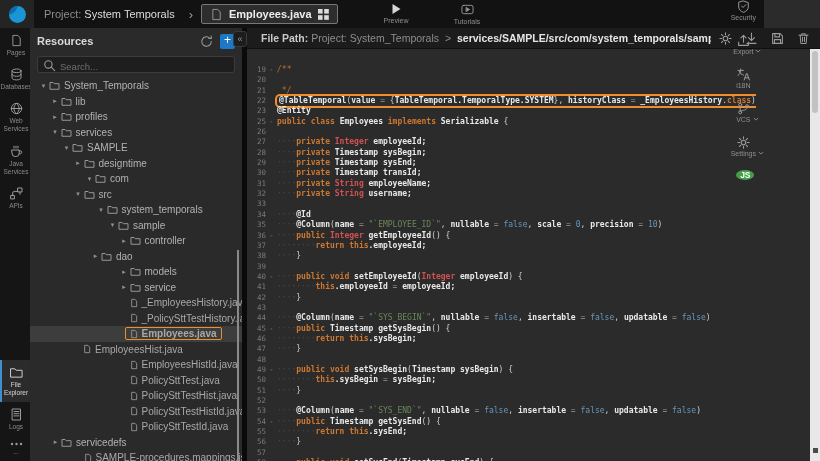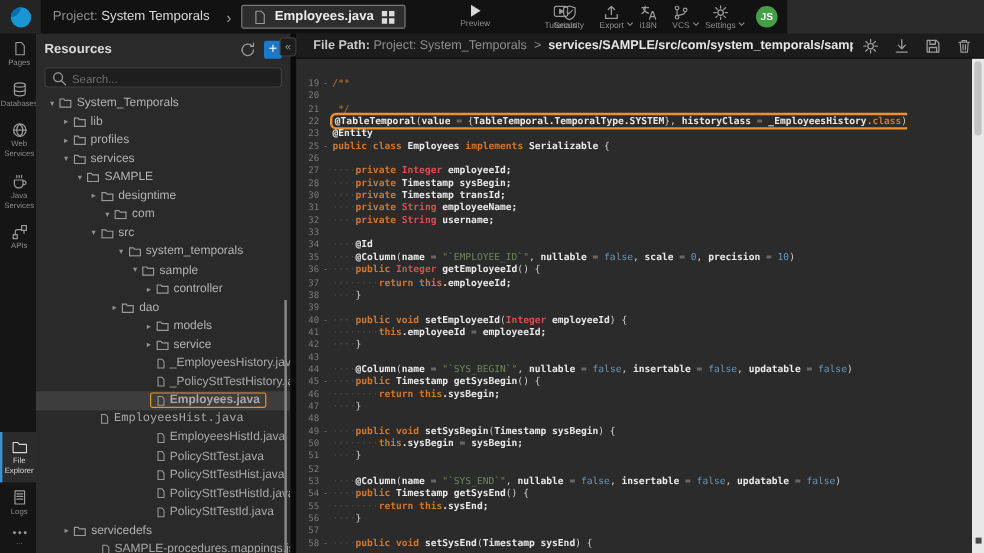--- a/index.html
+++ b/index.html
@@ -2,33 +2,33 @@
 <html><head>
 <meta charset="utf-8">
 <style>
   * { margin:0; padding:0; box-sizing:border-box; }
   html,body { width:820px; height:461px; overflow:hidden; background:#2b2b2b;
     font-family:"Liberation Sans", sans-serif; -webkit-font-smoothing:antialiased; }
   .icon { display:inline-flex; align-items:center; justify-content:center; color:#9a9a9a; }
   .icon svg { display:block; }
 
   
-  .topbar { position:absolute; top:0; left:0; width:656px; height:28px; background:#121212;
+  .topbar { position:absolute; top:0; left:0; width:764px; height:28px; background:#121212;
     display:flex; align-items:center; z-index:5; }
   .logo-box { width:34px; height:28px; background:#242424; display:flex; align-items:center; justify-content:center; }
   .proj { margin-left:10px; font-size:11px; white-space:nowrap; }
   .proj .plabel { color:#8d8d8d; }
   .proj .pname { color:#dcdcdc; }
   .tb-chev { color:#9a9a9a; font-size:13px; margin:0 8px 0 14px; }
   .tab { display:flex; align-items:center; gap:6px; height:20px; padding:0 8px; background:#2d2d2d;
     border:1px solid #787878; border-radius:2px; }
   .tab .tlabel { color:#ededed; font-size:11px; font-weight:bold; }
   .tb-action { position:absolute; top:3px; display:flex; flex-direction:column; align-items:center; gap:2px; }
   .tb-action .lbl, .tb-item .lbl { font-size:7px; color:#8f8f8f; white-space:nowrap; }
-  .tb-right { position:absolute; right:8px; top:0; height:28px; display:flex; align-items:center; gap:13px; }
+  .tb-right { position:absolute; right:8px; top:0; height:28px; display:flex; align-items:center; gap:13px;flex-direction:column; }
   .tb-item { display:flex; flex-direction:column; align-items:center; gap:1px; position:relative; }
   .tb-item .caret { position:absolute; right:-8px; top:5px; color:#8f8f8f; }
   .avatar { width:18px; height:18px; border-radius:50%; background:#43a047; color:#fff; font-size:8.5px;
     font-weight:bold; display:flex; align-items:center; justify-content:center; margin-left:4px; }
 
   
   .rail { position:absolute; left:0; top:28px; width:30px; height:433px; background:#151515;
     display:flex; flex-direction:column; }
   .rail-item { width:30px; padding:6px 0 5px 0; display:flex; flex-direction:column; align-items:center; gap:2px;
     color:#8a8a8a; border-left:2px solid transparent; }
@@ -451,21 +451,21 @@
         <span class="arrow"></span>
         <span class="selbox">
           <span class="icon">
             <svg width="8" height="10" viewBox="0 0 12 14" fill="none" stroke="#9a9a9a" stroke-width="1.3">
               <path d="M2.5 1.5h5l2.5 2.8v8.2h-7.5z"></path>
             </svg>
           </span>
      <span class="tlabel2">Employees.java</span>
         </span>
       </div>
-      <div class="trow file" style="padding-left: 42px; font-family: Liberation Mono, monospace;">
+      <div class="trow file" style="padding-left: 42px;">
         <span class="arrow"></span>
         <span class="icon">
           <svg width="8" height="10" viewBox="0 0 12 14" fill="none" stroke="#9a9a9a" stroke-width="1.3">
             <path d="M2.5 1.5h5l2.5 2.8v8.2h-7.5z"></path>
           </svg>
         </span>
      <span class="tlabel2">EmployeesHist.java</span>
       </div>
       <div class="trow file" style="padding-left: 88.5px;">
         <span class="arrow"></span>
@@ -580,20 +580,21 @@
   <div class="code">
       <div class="cl"><span class="ln">19</span><span class="fold">-</span><span class="txt"><span class="c">/**</span></span></div>
       <div class="cl"><span class="ln">20</span><span class="fold"></span></div>
       <div class="cl"><span class="ln">21</span><span class="fold"></span><span class="txt"><span class="c"> */</span></span></div>
       <div class="cl"><span class="ln">22</span><span class="fold"></span><span class="txt"><span class="hlbox"><span class="b">@TableTemporal</span><span class="p">(</span><span class="b">value</span><span class="o"> = </span><span class="p">{</span><span class="b">TableTemporal.TemporalType.SYSTEM</span><span class="p">}, </span><span class="b">historyClass</span><span class="o"> = </span><span class="b">_EmployeesHistory</span><span class="p">.</span><span class="k">class</span><span class="p">)</span></span></span></div>
       <div class="cl"><span class="ln">23</span><span class="fold"></span><span class="txt"><span class="b">@Entity</span></span></div>
       <div class="cl"><span class="ln">25</span><span class="fold">-</span><span class="txt"><span class="k">public class </span><span class="b">Employees</span><span class="k"> implements </span><span class="b">Serializable</span><span class="p"> {</span></span></div>
       <div class="cl"><span class="ln">26</span><span class="fold"></span><span class="txt"></span></div>
       <div class="cl"><span class="ln">27</span><span class="fold"></span><span class="txt"><span class="w">····</span><span class="k">private </span><span class="t">Integer</span><span class="b"> employeeId;</span></span></div>
       <div class="cl"><span class="ln">28</span><span class="fold"></span><span class="txt"><span class="w">····</span><span class="k">private </span><span class="b">Timestamp sysBegin;</span></span></div>
+      <div class="cl"><span class="ln">29</span><span class="fold"></span><span class="txt"><span class="w">····</span><span class="k">private </span><span class="b">Timestamp sysEnd;</span></span></div>
       <div class="cl"><span class="ln">30</span><span class="fold"></span><span class="txt"><span class="w">····</span><span class="k">private </span><span class="b">Timestamp transId;</span></span></div>
       <div class="cl"><span class="ln">31</span><span class="fold"></span><span class="txt"><span class="w">····</span><span class="k">private </span><span class="t">String</span><span class="b"> employeeName;</span></span></div>
       <div class="cl"><span class="ln">32</span><span class="fold"></span><span class="txt"><span class="w">····</span><span class="k">private </span><span class="t">String</span><span class="b"> username;</span></span></div>
       <div class="cl"><span class="ln">33</span><span class="fold"></span><span class="txt"></span></div>
       <div class="cl"><span class="ln">34</span><span class="fold"></span><span class="txt"><span class="w">····</span><span class="b">@Id</span></span></div>
       <div class="cl"><span class="ln">35</span><span class="fold"></span><span class="txt"><span class="w">····</span><span class="b">@Column</span><span class="p">(</span><span class="b">name</span><span class="o"> = </span><span class="s">"`EMPLOYEE_ID`"</span><span class="p">, </span><span class="b">nullable</span><span class="o"> = </span><span class="a">false</span><span class="p">, </span><span class="b">scale</span><span class="o"> = </span><span class="a">0</span><span class="p">, </span><span class="b">precision</span><span class="o"> = </span><span class="a">10</span><span class="p">)</span></span></div>
       <div class="cl"><span class="ln">36</span><span class="fold">-</span><span class="txt"><span class="w">····</span><span class="k">public </span><span class="t">Integer</span><span class="b"> getEmployeeId</span><span class="p">() {</span></span></div>
       <div class="cl"><span class="ln">37</span><span class="fold"></span><span class="txt"><span class="w">········</span><span class="k">return this</span><span class="b">.employeeId;</span></span></div>
       <div class="cl"><span class="ln">38</span><span class="fold"></span><span class="txt"><span class="w">····</span><span class="p">}</span></span></div>
       <div class="cl"><span class="ln">39</span><span class="fold"></span><span class="txt"></span></div>

